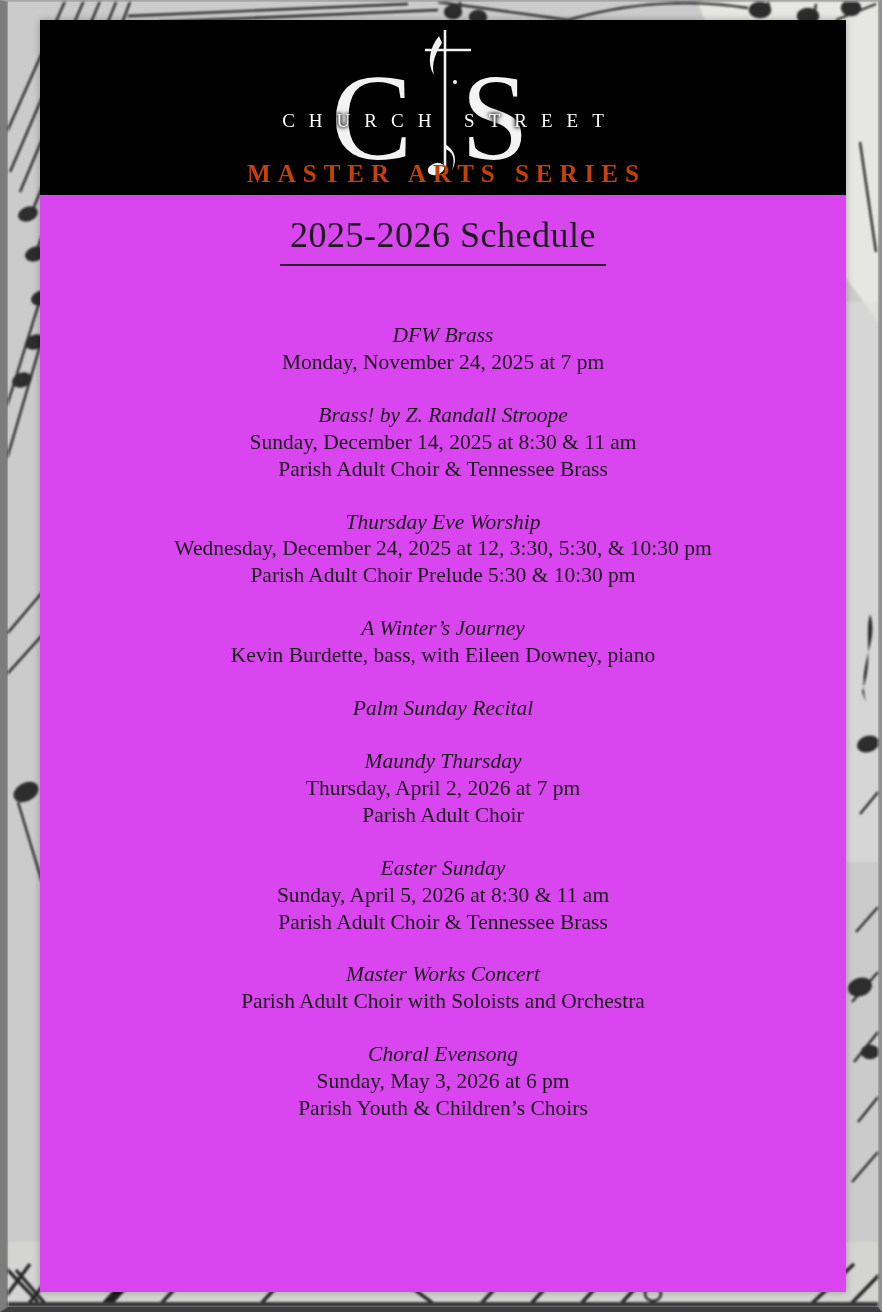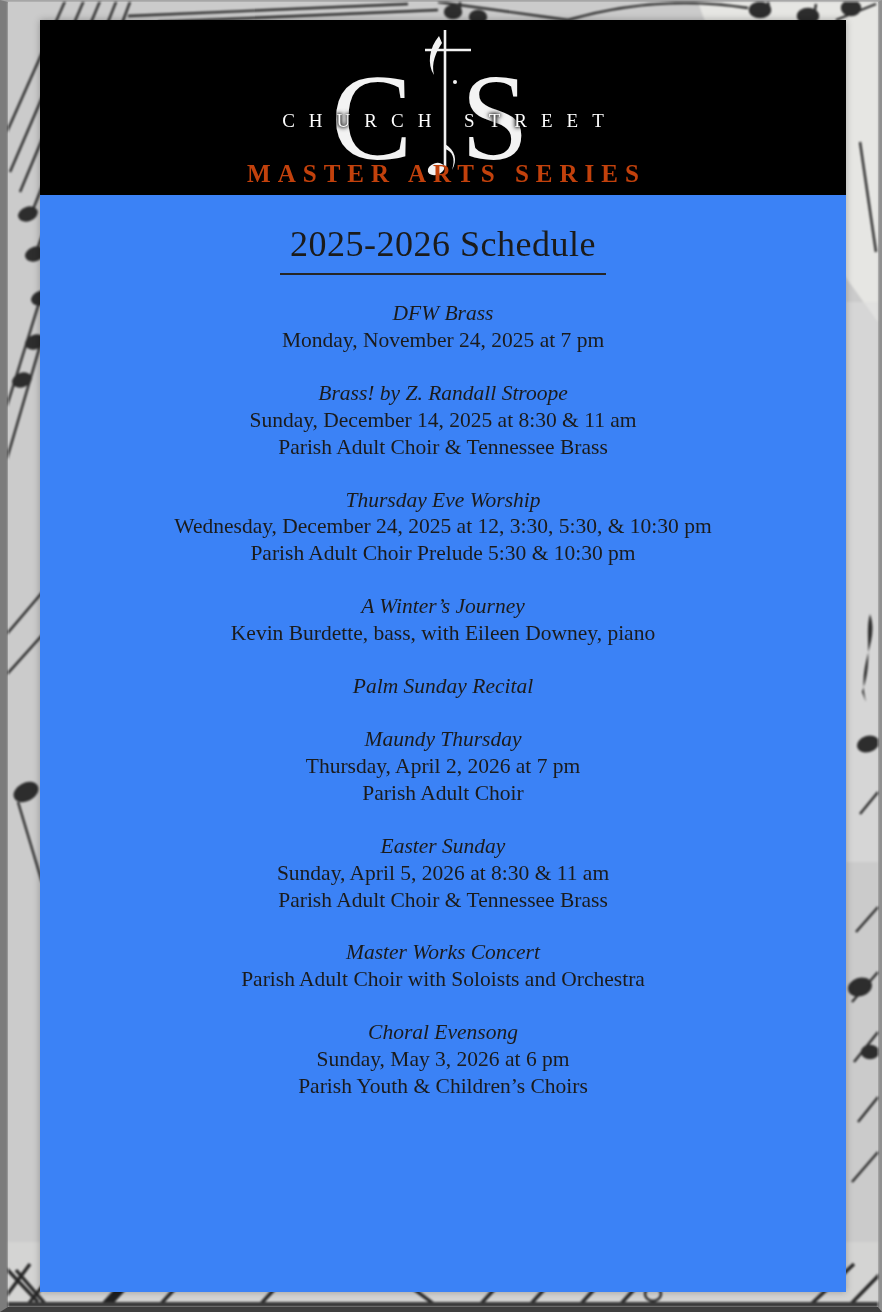--- a/index.html
+++ b/index.html
@@ -85,38 +85,38 @@
     text-align: center;
     color: #c2410c;
     font-size: 25px;
     font-weight: bold;
     letter-spacing: 7px;
     text-indent: 7px;
   }
   
   .poster-body {
     flex: 1 1 auto;
-    background: #3b82f6;
+    background: #d946ef;
     color: #1b1b1b;
     text-align: center;
-    padding-top: 29px;
+    padding-top: 20px;
     box-sizing: border-box;
   }
   .schedule-title {
     display: inline-block;
     margin: 0;
     font-size: 36px;
     font-weight: normal;
     line-height: 40px;
     padding: 0 10px 9px 10px;
     border-bottom: 2px solid #262626;
     letter-spacing: 0.5px;
   }
   .events {
-    margin-top: 25px;
+    margin-top: 56px;
   }
   .event {
     margin-bottom: 26px;
     font-size: 21.5px;
     line-height: 26.9px;
   }
   .event-title {
     font-style: italic;
   }
 </style>

